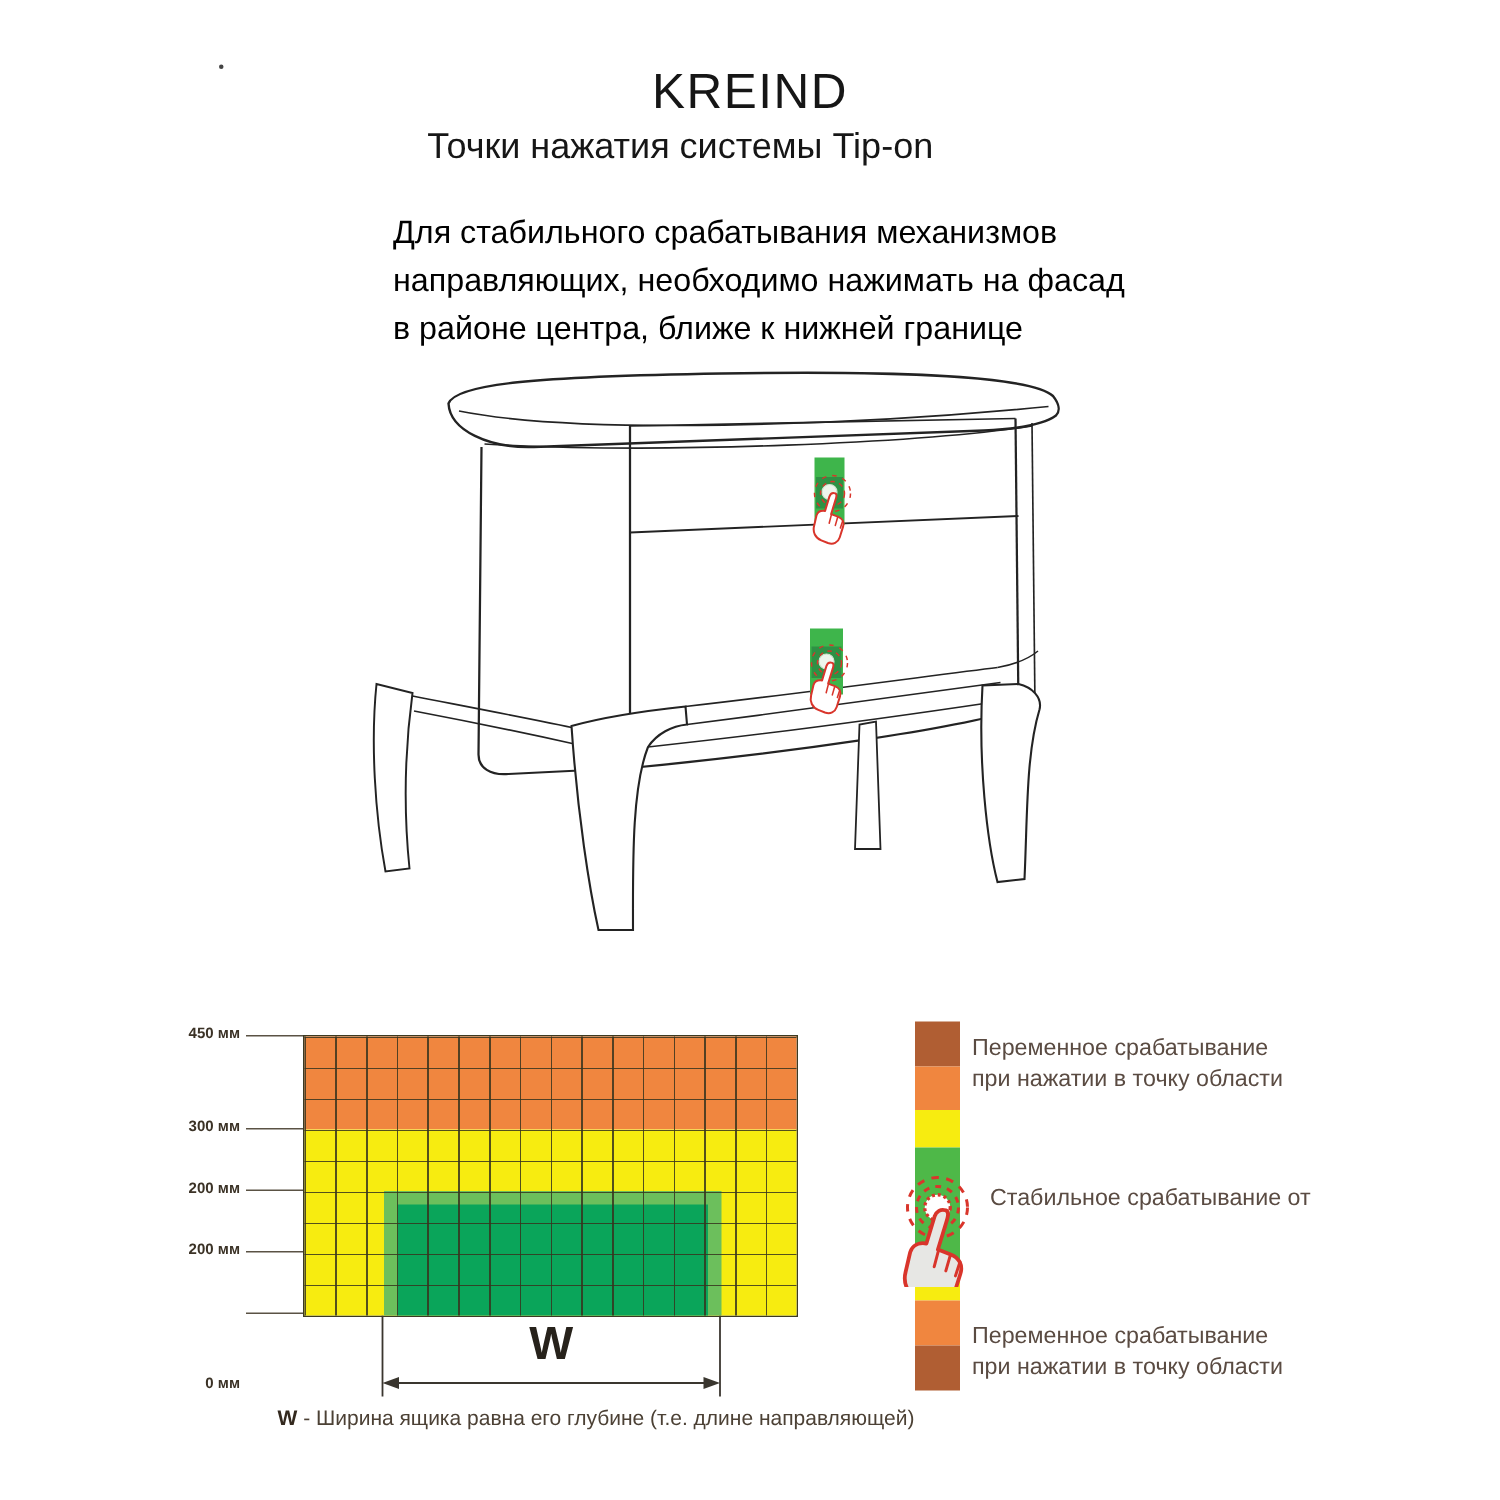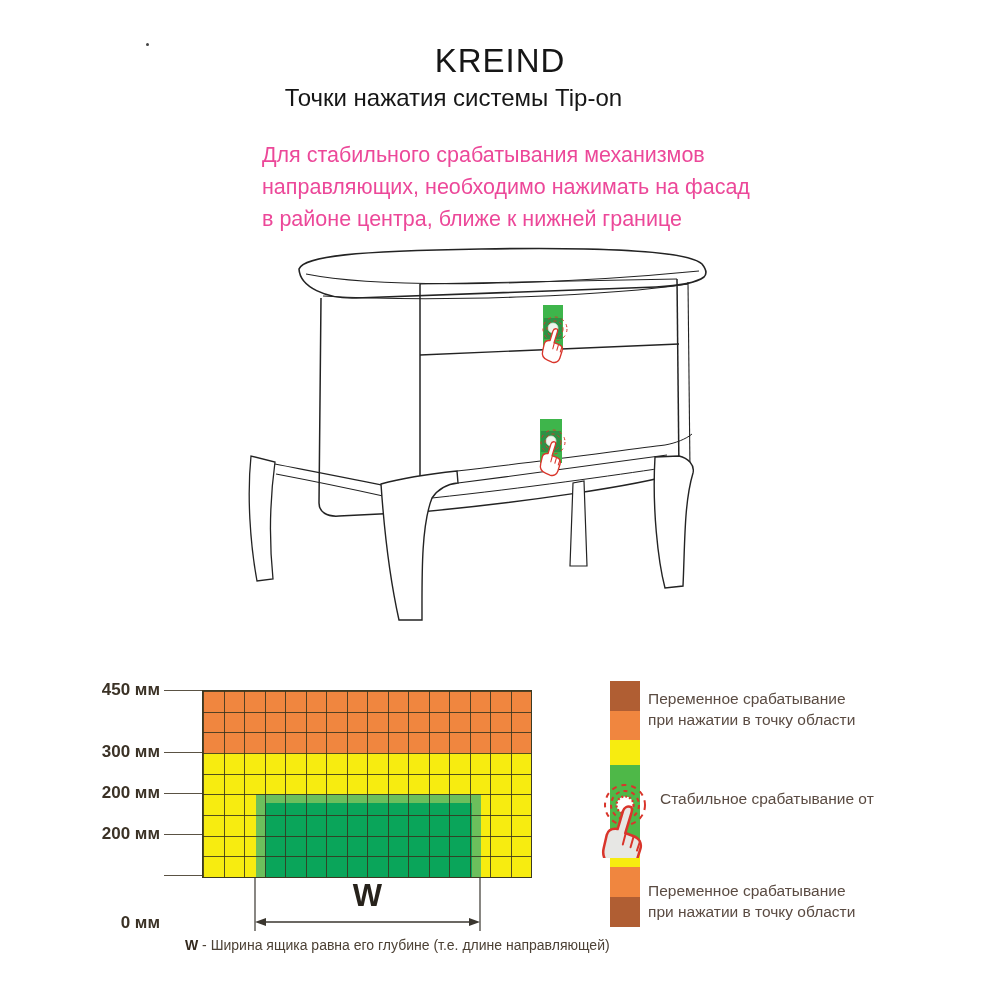--- a/index.html
+++ b/index.html
@@ -3,30 +3,30 @@
 <meta charset="utf-8">
 <style>
   html,body{margin:0;padding:0;background:#ffffff;}
   .page{position:relative;width:1000px;height:1000px;background:#ffffff;overflow:hidden;
         font-family:"Liberation Sans",sans-serif;color:#111;}
   .stray-dot{position:absolute;left:146px;top:43px;width:3px;height:3px;background:#444;border-radius:50%;}
   .brand{position:absolute;left:0;top:42px;width:1000px;text-align:center;
          font-size:33px;letter-spacing:1px;color:#161616;}
   .subtitle{position:absolute;left:0;top:84px;width:907px;text-align:center;
             font-size:24px;color:#161616;}
-  .intro{position:absolute;left:262px;top:139px;width:500px;font-size:21.5px;line-height:32px;color:#ec4899;}
+  .intro{position:absolute;left:262px;top:139px;width:500px;font-size:21.5px;line-height:32px;color:#000000;}
   .furniture-svg{position:absolute;left:236px;top:243px;}
   
   .grid-area{position:absolute;left:202px;top:690px;width:328px;height:186px;border:1px solid #3c3a22;}
   .zone{position:absolute;}
   .gridlines{position:absolute;left:0;top:0;width:328px;height:186px;
      background-image:
        repeating-linear-gradient(to right, rgba(55,52,30,.85) 0 1px, transparent 1px 20.5px),
        repeating-linear-gradient(to bottom, rgba(55,52,30,.85) 0 1px, transparent 1px 20.67px);}
-  .ytick-label{position:absolute;width:66px;text-align:right;font-size:17px;font-weight:bold;
+  .ytick-label{position:absolute;width:66px;text-align:right;font-size:10px;font-weight:bold;
                color:#3b3226;line-height:18px;}
   .ytick-line{position:absolute;left:164px;width:38px;height:1px;background:#5a5244;}
   .warrow-svg{position:absolute;left:202px;top:877px;}
   .wlabel{position:absolute;left:255px;top:878px;width:225px;text-align:center;
           font-size:31px;font-weight:bold;color:#27221b;}
   .caption{position:absolute;left:185px;top:937px;font-size:14px;color:#4c4135;}
   .caption b{font-weight:bold;color:#33291e;}
   
   .legend-bar{position:absolute;left:610px;top:681px;width:30px;}
   .legend-seg{width:30px;}

